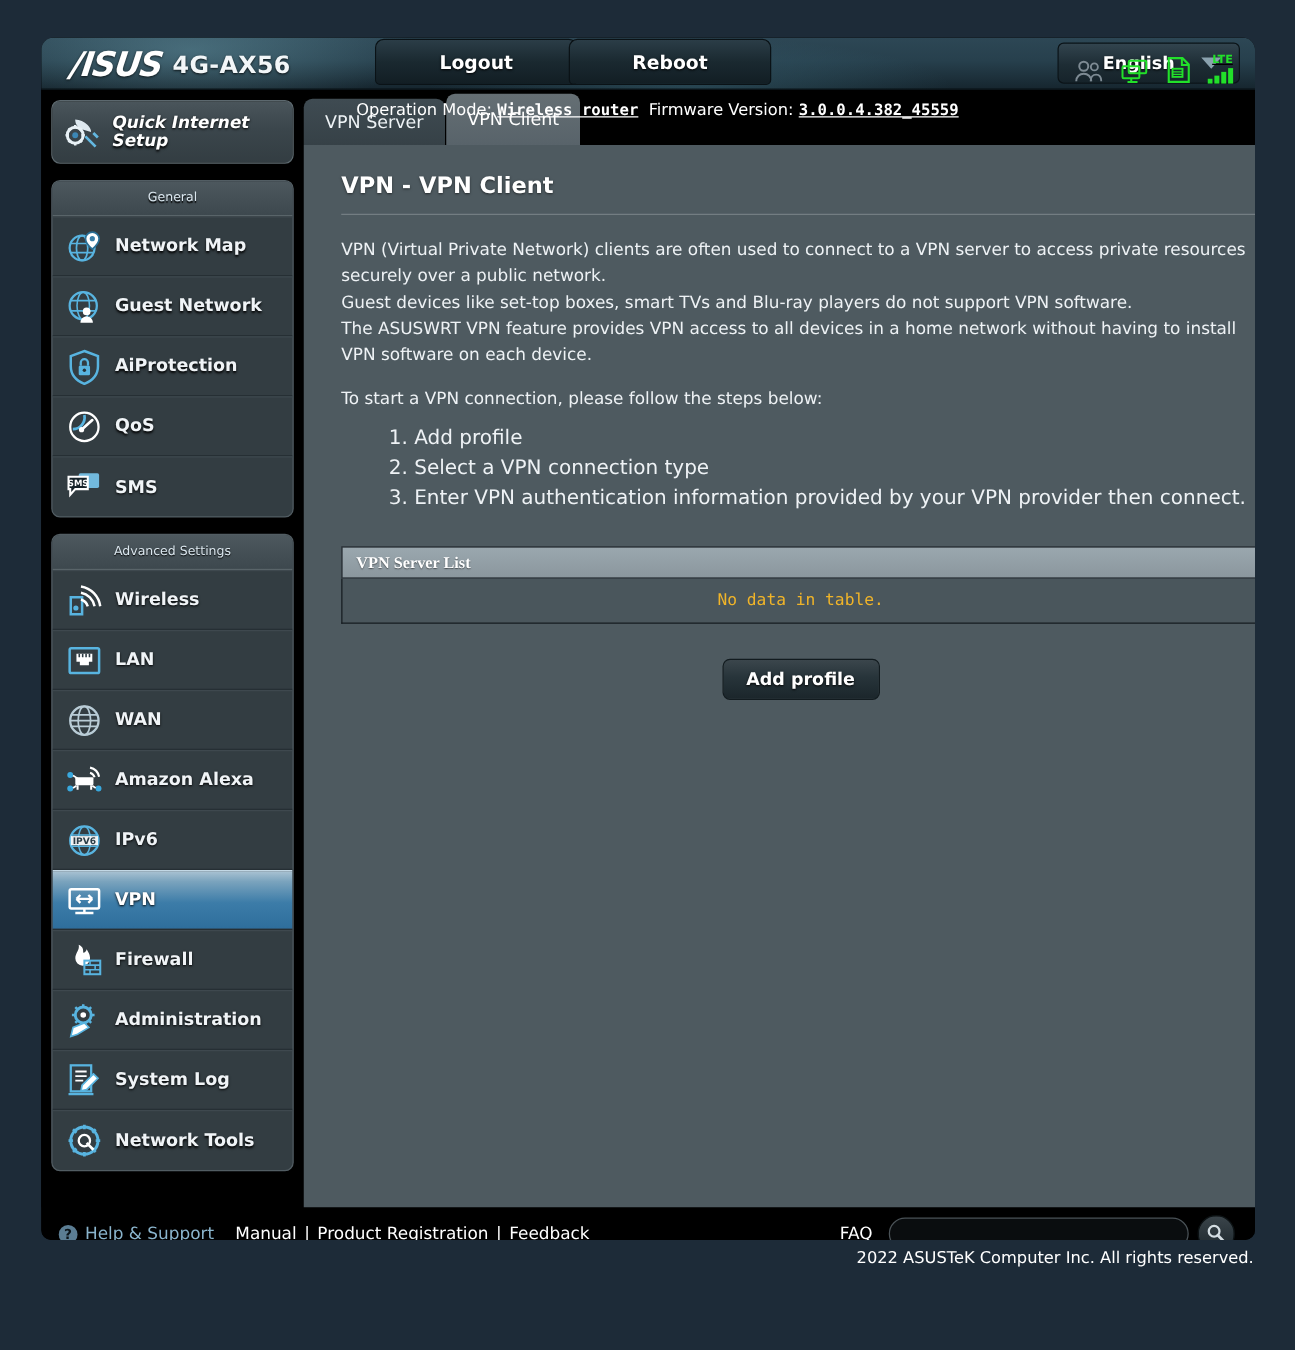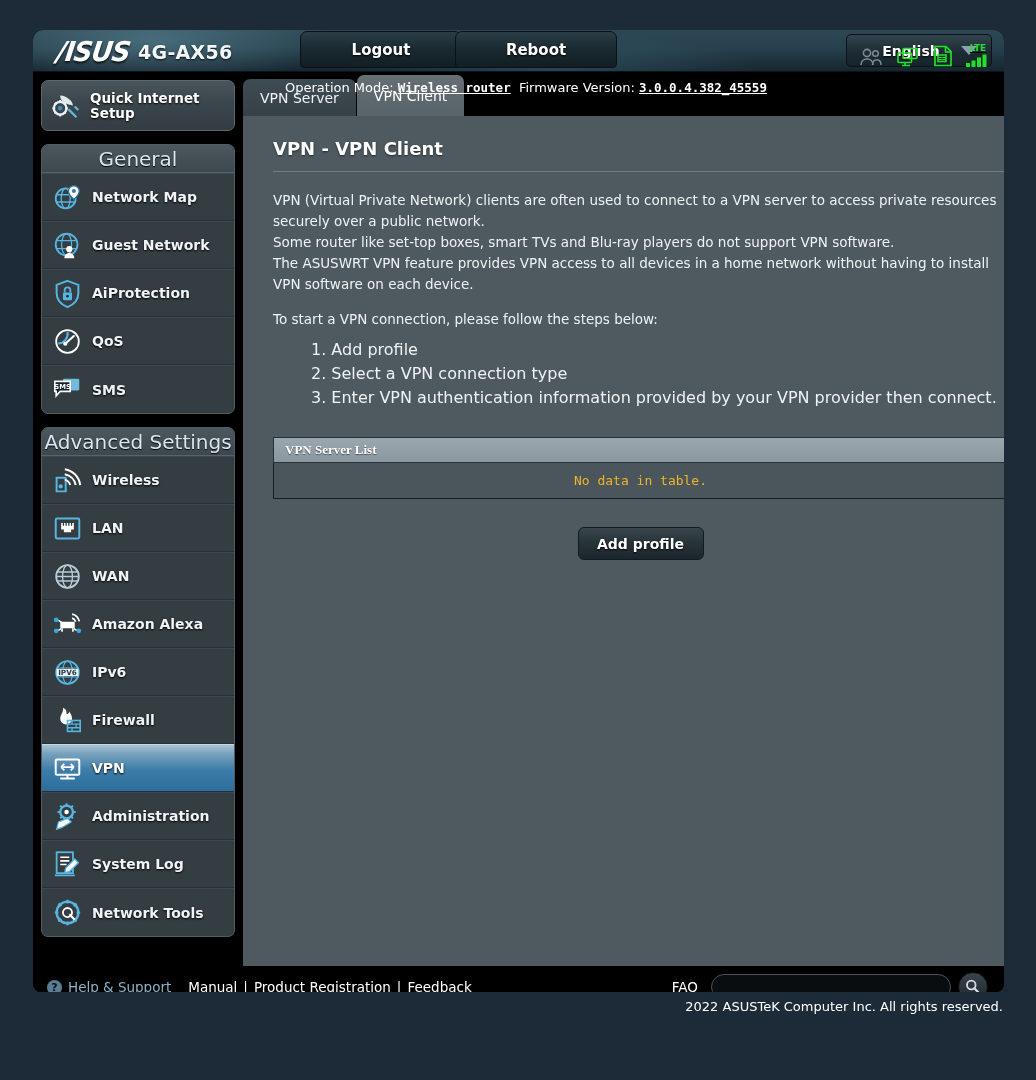--- a/index.html
+++ b/index.html
@@ -94,35 +94,36 @@
     border: 1px solid #5c686e;
     border-radius: 7px;
     display: flex; align-items: center;
     padding: 0 10px; cursor: pointer;
     margin-bottom: 13px;
   }
   .qis-btn .txt {
     font-size: 13.5px; font-weight: 700; color: #fff;
     line-height: 15px; margin-left: 9px;
     text-shadow: 0 1px 2px #000;
+    font-style: italic;
   }
 
   .nav-group {
     background: #333d42;
     border: 1px solid #525d63;
     border-radius: 7px;
     overflow: hidden;
     margin-bottom: 13px;
   }
   .group-title {
     height: 28px;
     background: linear-gradient(180deg,#4d585e 0%,#3d484e 100%);
     border-bottom: 1px solid #596469;
     display: flex; align-items: center; justify-content: center;
-    font-size: 20px; color: #dbe7ef;
+    font-size: 10px; color: #dbe7ef;
     text-shadow: 0 1px 1px #000;
   }
   .nav-item {
     height: 48px;
     display: flex; align-items: center;
     padding-left: 11px;
     border-bottom: 1px solid #262f34;
     border-top: 1px solid #3e484e;
     cursor: pointer;
   }
@@ -468,36 +469,36 @@
           <svg class="ic" viewBox="0 0 32 32">
             <circle cx="16" cy="16" r="12.5" fill="none" stroke="#58b4e0" stroke-width="2"></circle>
             <ellipse cx="16" cy="16" rx="5.5" ry="12.5" fill="none" stroke="#58b4e0" stroke-width="1.3"></ellipse>
             <path d="M4 11h24M4 21h24" stroke="#58b4e0" stroke-width="1.3"></path>
             <rect x="4" y="12" width="24" height="8" fill="#ffffff" opacity="0.92"></rect>
             <text x="16" y="19" font-family="DejaVu Sans, sans-serif" font-size="8" font-weight="700" fill="#2b3d47" text-anchor="middle">IPV6</text>
           </svg>
           <span class="label">IPv6</span>
         </div>
 
+        <div class="nav-item active">
+          <svg class="ic" viewBox="0 0 32 32">
+            <rect x="3" y="6" width="26" height="17" rx="1.5" fill="none" stroke="#ffffff" stroke-width="2.2"></rect>
+            <path d="M9 14.5h14M9 14.5l3.5-3.5M9 14.5l3.5 3.5M23 14.5l-3.5-3.5M23 14.5l-3.5 3.5" stroke="#ffffff" stroke-width="2"></path>
+            <path d="M16 23v4M8 27h16" stroke="#ffffff" stroke-width="2.2"></path>
+          </svg>
+          <span class="label">VPN</span>
+        </div>
+
         <div class="nav-item">
           <svg class="ic" viewBox="0 0 32 32">
             <path d="M11 2c1 5-3 7-3 12a6.5 6.5 0 0013 0c0-4-2-6-3-8-.5 2-1.5 3-3 3 0-3 0-5-4-7z" fill="#ffffff"></path>
             <rect x="16" y="16" width="14" height="12" fill="none" stroke="#58b4e0" stroke-width="1.8"></rect>
             <path d="M16 20h14M16 24h14M21 16v4M25.5 20v4M21 24v4" stroke="#58b4e0" stroke-width="1.4"></path>
           </svg>
           <span class="label">Firewall</span>
-        </div>
-
-        <div class="nav-item active">
-          <svg class="ic" viewBox="0 0 32 32">
-            <rect x="3" y="6" width="26" height="17" rx="1.5" fill="none" stroke="#ffffff" stroke-width="2.2"></rect>
-            <path d="M9 14.5h14M9 14.5l3.5-3.5M9 14.5l3.5 3.5M23 14.5l-3.5-3.5M23 14.5l-3.5 3.5" stroke="#ffffff" stroke-width="2"></path>
-            <path d="M16 23v4M8 27h16" stroke="#ffffff" stroke-width="2.2"></path>
-          </svg>
-          <span class="label">VPN</span>
         </div>
 
         <div class="nav-item">
           <svg class="ic" viewBox="0 0 32 32">
             <circle cx="15" cy="11" r="7" fill="none" stroke="#58b4e0" stroke-width="2.6"></circle>
             <path d="M15 1.5v3M15 17.5v3M5 11h3M22 11h3M8 4l2 2M20 16l2 2M8 18l2-2M20 6l2-2" stroke="#58b4e0" stroke-width="2.2"></path>
             <circle cx="15" cy="11" r="2.5" fill="#ffffff"></circle>
             <path d="M4 30l2-8 10-4 4 4-10 6z" fill="#ffffff" stroke="#58b4e0" stroke-width="1.4"></path>
           </svg>
           <span class="label">Administration</span>
@@ -531,21 +532,21 @@
         <div class="tab">VPN Server</div>
         <div class="tab active">VPN Client</div>
       </div>
 
       <div class="content-panel">
         <div class="page-title">VPN - VPN Client</div>
         <div class="title-rule"></div>
 
         <div class="desc">
           <p>VPN (Virtual Private Network) clients are often used to connect to a VPN server to access private resources securely over a public network.</p>
-          <p>Some router like set-top boxes, smart TVs and Blu-ray players do not support VPN software.</p>
+          <p>Guest devices like set-top boxes, smart TVs and Blu-ray players do not support VPN software.</p>
           <p>The ASUSWRT VPN feature provides VPN access to all devices in a home network without having to install VPN software on each device.</p>
         </div>
 
         <div class="spacer-14"></div>
         <div class="desc">To start a VPN connection, please follow the steps below:</div>
 
         <ol class="steps">
           <li>1. Add profile</li>
           <li>2. Select a VPN connection type</li>
           <li>3. Enter VPN authentication information provided by your VPN provider then connect.</li>

